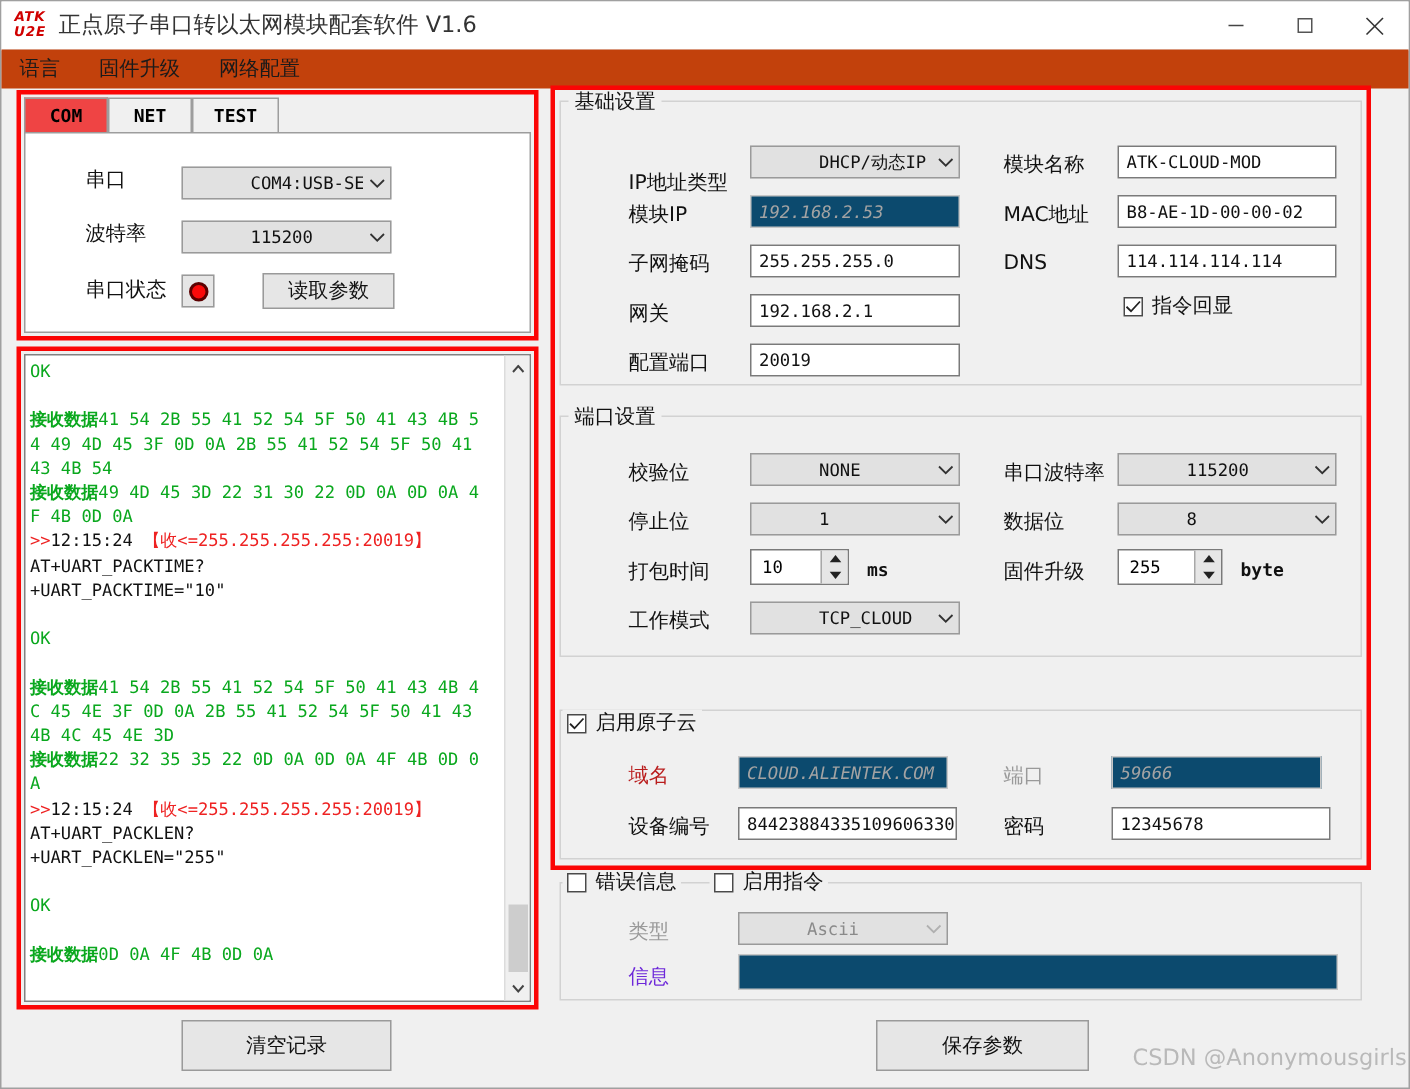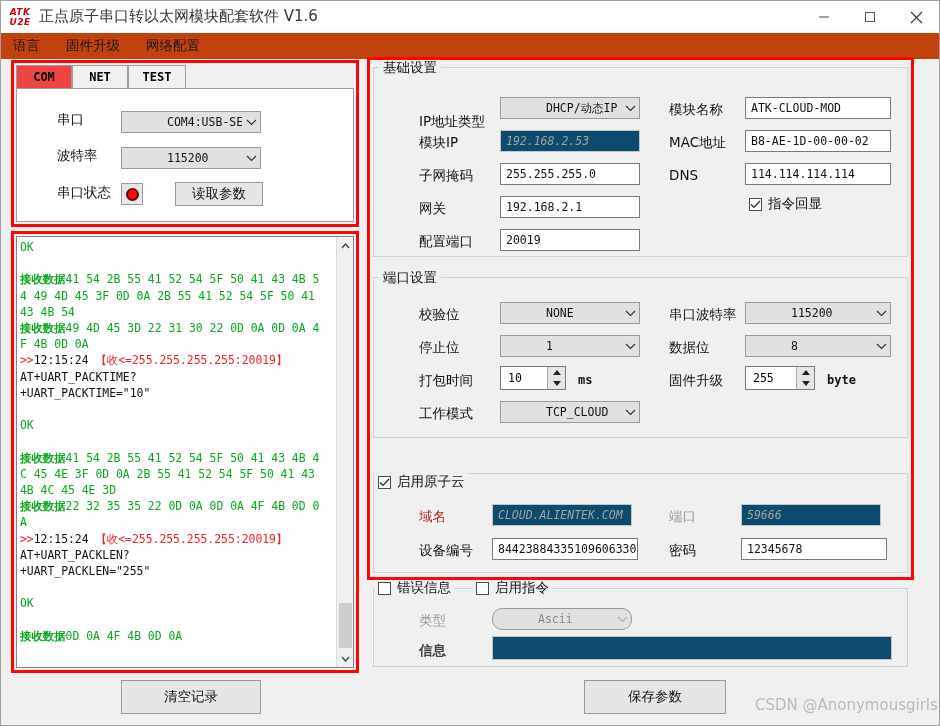--- a/index.html
+++ b/index.html
@@ -44,21 +44,21 @@
 
   .frow{position:absolute;display:flex;align-items:center;}
   .flabel{font-size:13.5px;color:#111;font-family:"DejaVu Sans","Liberation Sans",sans-serif;}
 
   
   .combo{box-sizing:border-box;border:1px solid #9a9a9a;background:#e1e1e1;
          font-family:"DejaVu Sans Mono","Liberation Mono",monospace;font-size:11.5px;color:#111;
          display:flex;align-items:center;padding-left:5px;position:relative;height:22px;}
   .combo .cv{flex:1;overflow:hidden;white-space:nowrap;padding-left:40px;}
   .combo .arr{width:18px;display:flex;align-items:center;justify-content:center;color:#333;}
-  .combo.dis{color:#8a8a8a;border-radius:10px;}
+  .combo.dis{color:#8a8a8a;}
   .combo.dis .arr{color:#a8a8a8;}
   .txt{box-sizing:border-box;border:1px solid #7a7a7a;background:#ffffff;
        font-family:"DejaVu Sans Mono","Liberation Mono",monospace;font-size:11.5px;color:#111;
        display:flex;align-items:center;padding-left:5px;height:22px;}
   .txt.dis{background:#0c4a6e;border:1px solid #c6c6c6;color:#a3a3a3;font-style:italic;}
   .btn{box-sizing:border-box;border:1px solid #9a9a9a;background:#e6e6e6;
        display:flex;align-items:center;justify-content:center;
        font-family:"DejaVu Sans","Liberation Sans",sans-serif;font-size:13.5px;color:#111;}
 
   .led{width:22px;height:22px;box-sizing:border-box;border:1px solid #9a9a9a;background:#e6e6e6;
@@ -363,21 +363,21 @@
   <span class="flabel dis" style="position:absolute;left:418px;top:611px;color:#9a9a9a;">类型</span>
   <div class="combo dis" style="position:absolute;left:491px;top:607px;width:140px;">
     <span class="cv">Ascii</span>
     <span class="arr">
       <svg width="11" height="7" viewBox="0 0 11 7">
           <polyline points="1,1 5.5,5.5 10,1" fill="none" stroke="#b0b0b0" stroke-width="1.2"></polyline>
         </svg>
     </span>
   </div>
 
-  <span class="flabel dis" style="position:absolute;left:418px;top:641px;color:#404040;font-weight:bold;">信息</span>
+  <span class="flabel dis" style="position:absolute;left:418px;top:641px;color:#6d28d9;">信息</span>
   <div class="txt dis" style="position:absolute;left:491px;top:635px;width:400px;height:24px;"></div>
 
   <div class="btn savebtn">保存参数</div>
   <div class="watermark">CSDN @Anonymousgirls</div>
 
   <div class="redbox" id="rb-com"></div>
   <div class="redbox" id="rb-log"></div>
   <div class="redbox" id="rb-right"></div>
 
 </div>

